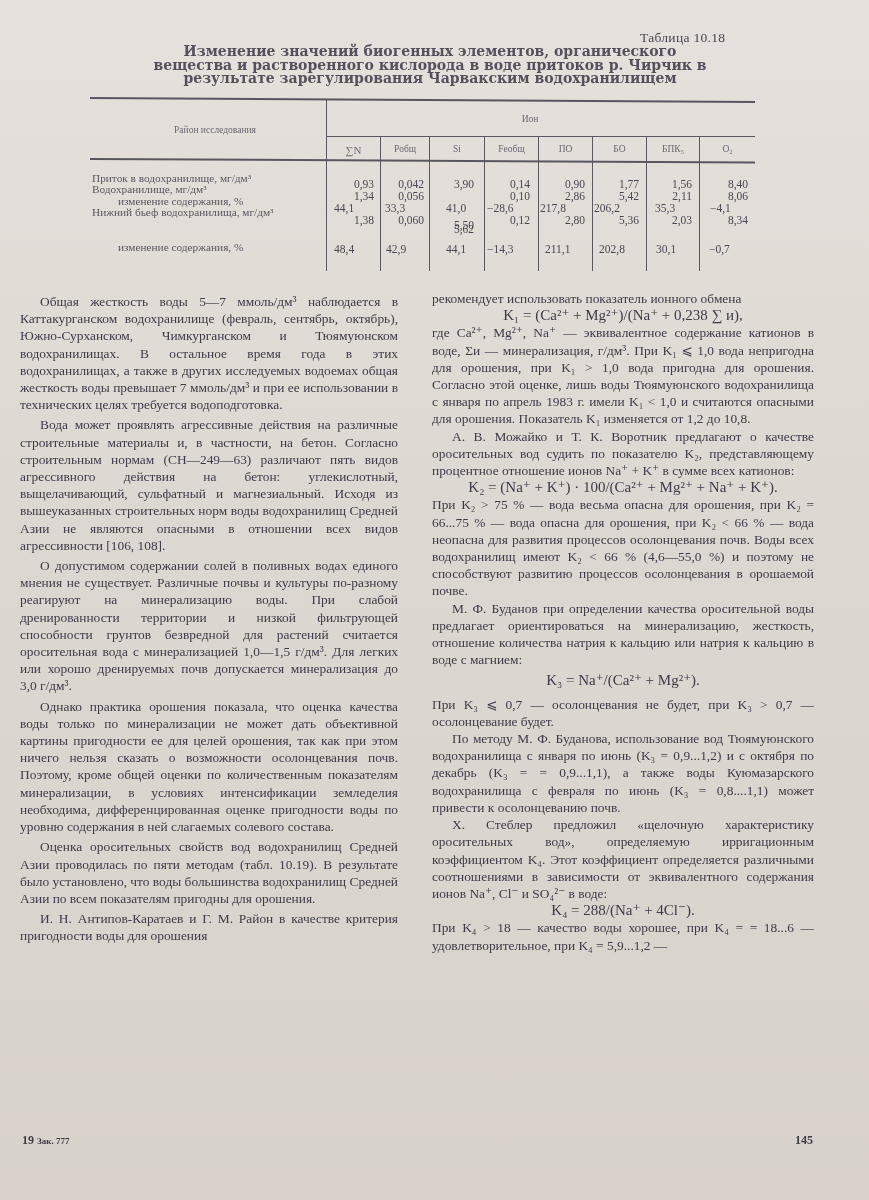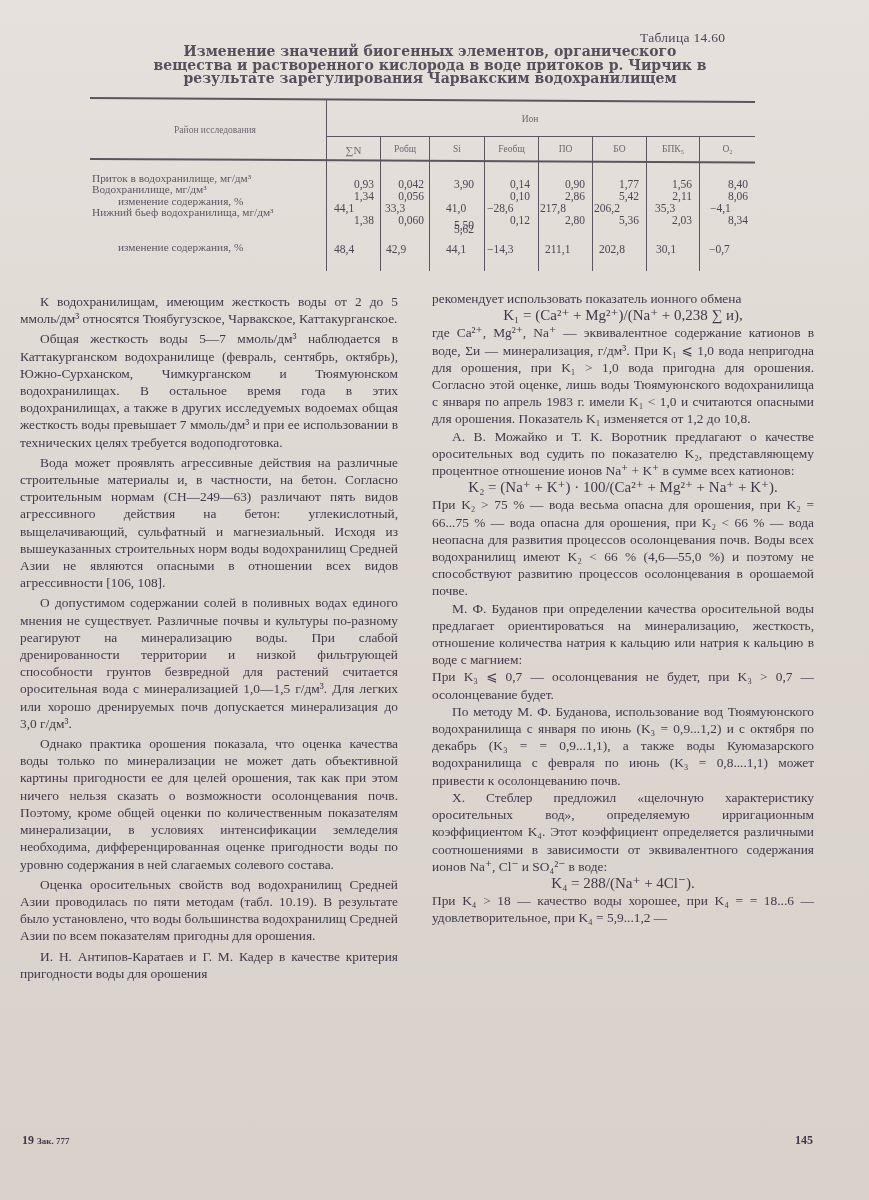--- a/index.html
+++ b/index.html
@@ -27,21 +27,21 @@
   .formula { text-align:center; font-size:15px; margin:8px 0 10px 0; text-indent:0 !important; }
   .footer-left { position:absolute; left:22px; top:1133px; font-size:12px; font-weight:bold; color:#3e3a48; }
   .footer-left small { font-size:9px; }
   .page-num { position:absolute; left:795px; top:1133px; font-size:12px; font-weight:bold; color:#3e3a48; }
 </style>
 </head>
 <body>
 
 <div class="page">
 
-  <div class="table-label">Таблица 14.60</div>
+  <div class="table-label">Таблица 10.18</div>
   <div class="table-caption">Изменение значений биогенных элементов, органического вещества и растворенного кислорода в воде притоков р. Чирчик в результате зарегулирования Чарвакским водохранилищем</div>
 
   <div class="rule" style="left:90px;top:97px;width:665px;transform:rotate(0.35deg);transform-origin:left;"></div>
   <div class="rule" style="left:327px;top:136px;width:428px;height:1.2px;"></div>
   <div class="rule" style="left:90px;top:158px;width:665px;transform:rotate(0.3deg);transform-origin:left;"></div>
 
   <div class="vline" style="left:326px;top:99px;height:172px;"></div>
   <div class="vline" style="left:380px;top:137px;height:134px;"></div>
   <div class="vline" style="left:429px;top:137px;height:134px;"></div>
   <div class="vline" style="left:484px;top:137px;height:134px;"></div>
@@ -107,37 +107,37 @@
   <div class="cell" style="left:334px;top:244px;text-align:left;">48,4</div>
   <div class="cell" style="left:386px;top:244px;text-align:left;">42,9</div>
   <div class="cell" style="left:446px;top:244px;text-align:left;">44,1</div>
   <div class="cell" style="left:487px;top:244px;text-align:left;">−14,3</div>
   <div class="cell" style="left:545px;top:244px;text-align:left;">211,1</div>
   <div class="cell" style="left:599px;top:244px;text-align:center;font-family:Liberation Serif, serif;">202,8</div>
   <div class="cell" style="left:656px;top:244px;text-align:left;">30,1</div>
   <div class="cell" style="left:709px;top:244px;text-align:left;">−0,7</div>
 
   <div class="col" style="left:20px;top:290px;width:378px;">
-    <p style="margin-top:3px;">К водохранилищам, имеющим жесткость воды от 2 до 5 ммоль/дм³ относятся Тюябугузское, Чарвакское, Каттакурганское.</p>
     <p style="margin-top:3px;">Общая жесткость воды 5—7 ммоль/дм³ наблюдается в Каттакурганском водохранилище (февраль, сентябрь, октябрь), Южно-Сурханском, Чимкурганском и Тюямуюнском водохранилищах. В остальное время года в этих водохранилищах, а также в других исследуемых водоемах общая жесткость воды превышает 7 ммоль/дм³ и при ее использовании в технических целях требуется водоподготовка.</p>
     <p style="margin-top:3px;">Вода может проявлять агрессивные действия на различные строительные материалы и, в частности, на бетон. Согласно строительным нормам (СН—249—63) различают пять видов агрессивного действия на бетон: углекислотный, выщелачивающий, сульфатный и магнезиальный. Исходя из вышеуказанных строительных норм воды водохранилищ Средней Азии не являются опасными в отношении всех видов агрессивности [106, 108].</p>
     <p style="margin-top:3px;">О допустимом содержании солей в поливных водах единого мнения не существует. Различные почвы и культуры по-разному реагируют на минерализацию воды. При слабой дренированности территории и низкой фильтрующей способности грунтов безвредной для растений считается оросительная вода с минерализацией 1,0—1,5 г/дм³. Для легких или хорошо дренируемых почв допускается минерализация до 3,0 г/дм³.</p>
     <p style="margin-top:3px;">Однако практика орошения показала, что оценка качества воды только по минерализации не может дать объективной картины пригодности ее для целей орошения, так как при этом ничего нельзя сказать о возможности осолонцевания почв. Поэтому, кроме общей оценки по количественным показателям минерализации, в условиях интенсификации земледелия необходима, дифференцированная оценке пригодности воды по уровню содержания в ней слагаемых солевого состава.</p>
     <p style="margin-top:3px;">Оценка оросительных свойств вод водохранилищ Средней Азии проводилась по пяти методам (табл. 10.19). В результате было установлено, что воды большинства водохранилищ Средней Азии по всем показателям пригодны для орошения.</p>
-    <p style="margin-top:3px;">И. Н. Антипов-Каратаев и Г. М. Кадер в качестве критерия пригодности воды для орошения</p>
+    <p style="margin-top:3px;">И. Н. Антипов-Каратаев и Г. М. Район в качестве критерия пригодности воды для орошения</p>
   </div>
 
   <div class="col" style="left:432px;top:290px;width:382px;">
     <p class="noind">рекомендует использовать показатель ионного обмена</p>
     <p class="formula">K₁ = (Ca²⁺ + Mg²⁺)/(Na⁺ + 0,238 ∑ и),</p>
     <p class="noind">где Ca²⁺, Mg²⁺, Na⁺ — эквивалентное содержание катионов в воде, Σи — минерализация, г/дм³. При K₁ ⩽ 1,0 вода непригодна для орошения, при K₁ &gt; 1,0 вода пригодна для орошения. Согласно этой оценке, лишь воды Тюямуюнского водохранилища с января по апрель 1983 г. имели K₁ &lt; 1,0 и считаются опасными для орошения. Показатель K₁ изменяется от 1,2 до 10,8.</p>
     <p>А. В. Можайко и Т. К. Воротник предлагают о качестве оросительных вод судить по показателю K₂, представляющему процентное отношение ионов Na⁺ + K⁺ в сумме всех катионов:</p>
     <p class="formula">K₂ = (Na⁺ + K⁺) · 100/(Ca²⁺ + Mg²⁺ + Na⁺ + K⁺).</p>
     <p class="noind">При K₂ &gt; 75 % — вода весьма опасна для орошения, при K₂ = 66...75 % — вода опасна для орошения, при K₂ &lt; 66 % — вода неопасна для развития процессов осолонцевания почв. Воды всех водохранилищ имеют K₂ &lt; 66 % (4,6—55,0 %) и поэтому не способствуют развитию процессов осолонцевания в орошаемой почве.</p>
     <p>М. Ф. Буданов при определении качества оросительной воды предлагает ориентироваться на минерализацию, жесткость, отношение количества натрия к кальцию или натрия к кальцию в воде с магнием:</p>
+    <p class="formula" style="margin:4px 0 6px 0;">K₃ = Na⁺/(Ca²⁺ + Mg²⁺).</p>
     <p class="noind">При K₃ ⩽ 0,7 — осолонцевания не будет, при K₃ &gt; 0,7 — осолонцевание будет.</p>
     <p>По методу М. Ф. Буданова, использование вод Тюямуюнского водохранилища с января по июнь (K₃ = 0,9...1,2) и с октября по декабрь (K₃ = = 0,9...1,1), а также воды Куюмазарского водохранилища с февраля по июнь (K₃ = 0,8....1,1) может привести к осолонцеванию почв.</p>
     <p>Х. Стеблер предложил «щелочную характеристику оросительных вод», определяемую ирригационным коэффициентом K₄. Этот коэффициент определяется различными соотношениями в зависимости от эквивалентного содержания ионов Na⁺, Cl⁻ и SO₄²⁻ в воде:</p>
     <p class="formula">K₄ = 288/(Na⁺ + 4Cl⁻).</p>
     <p class="noind">При K₄ &gt; 18 — качество воды хорошее, при K₄ = = 18...6 — удовлетворительное, при K₄ = 5,9...1,2 —</p>
   </div>
 
   <div class="footer-left">
     <span>19</span>
     <small>Зак. 777</small>

